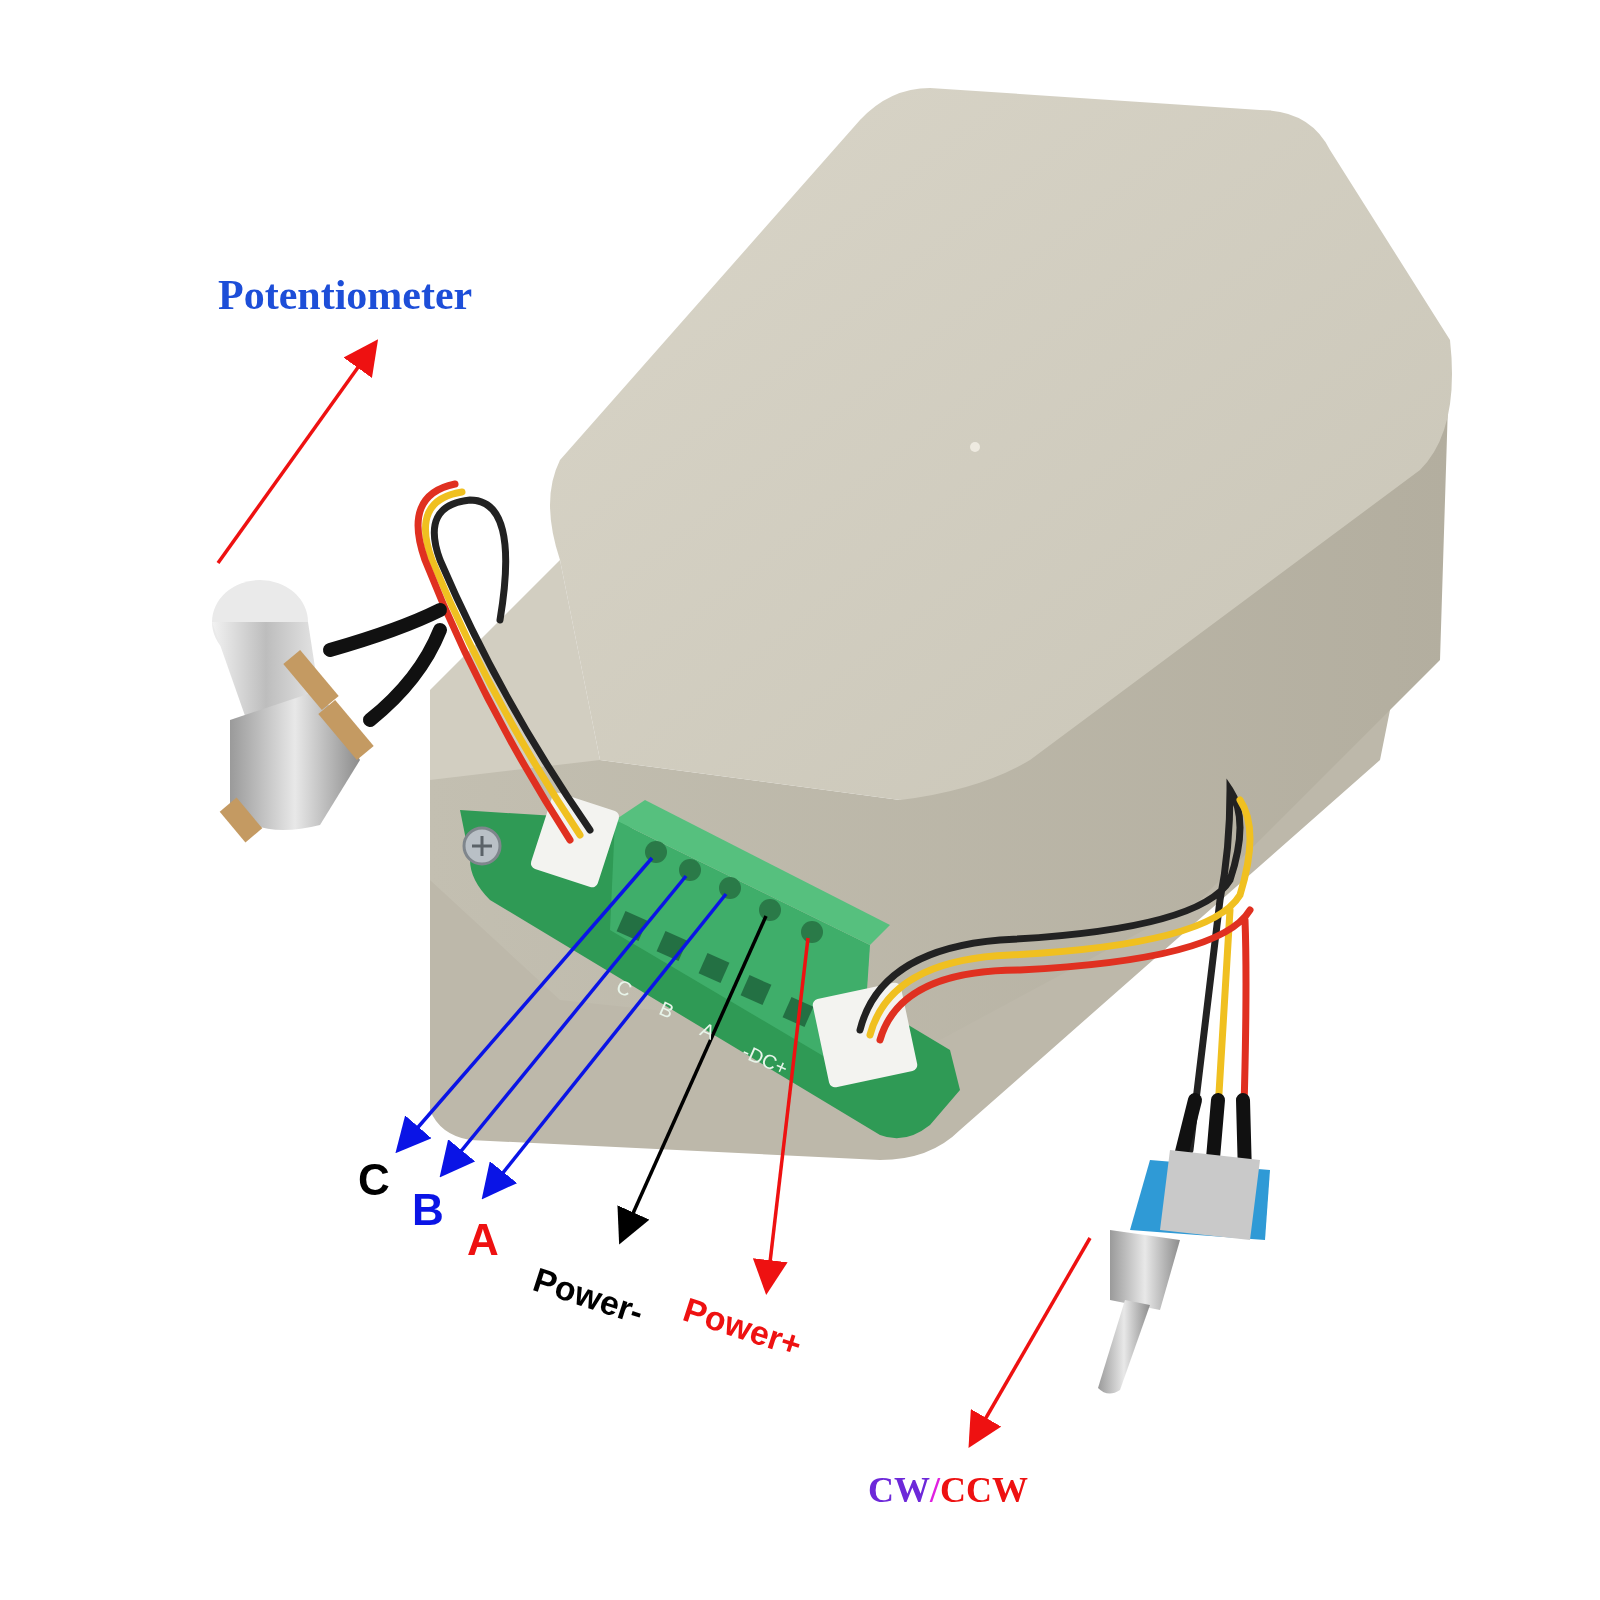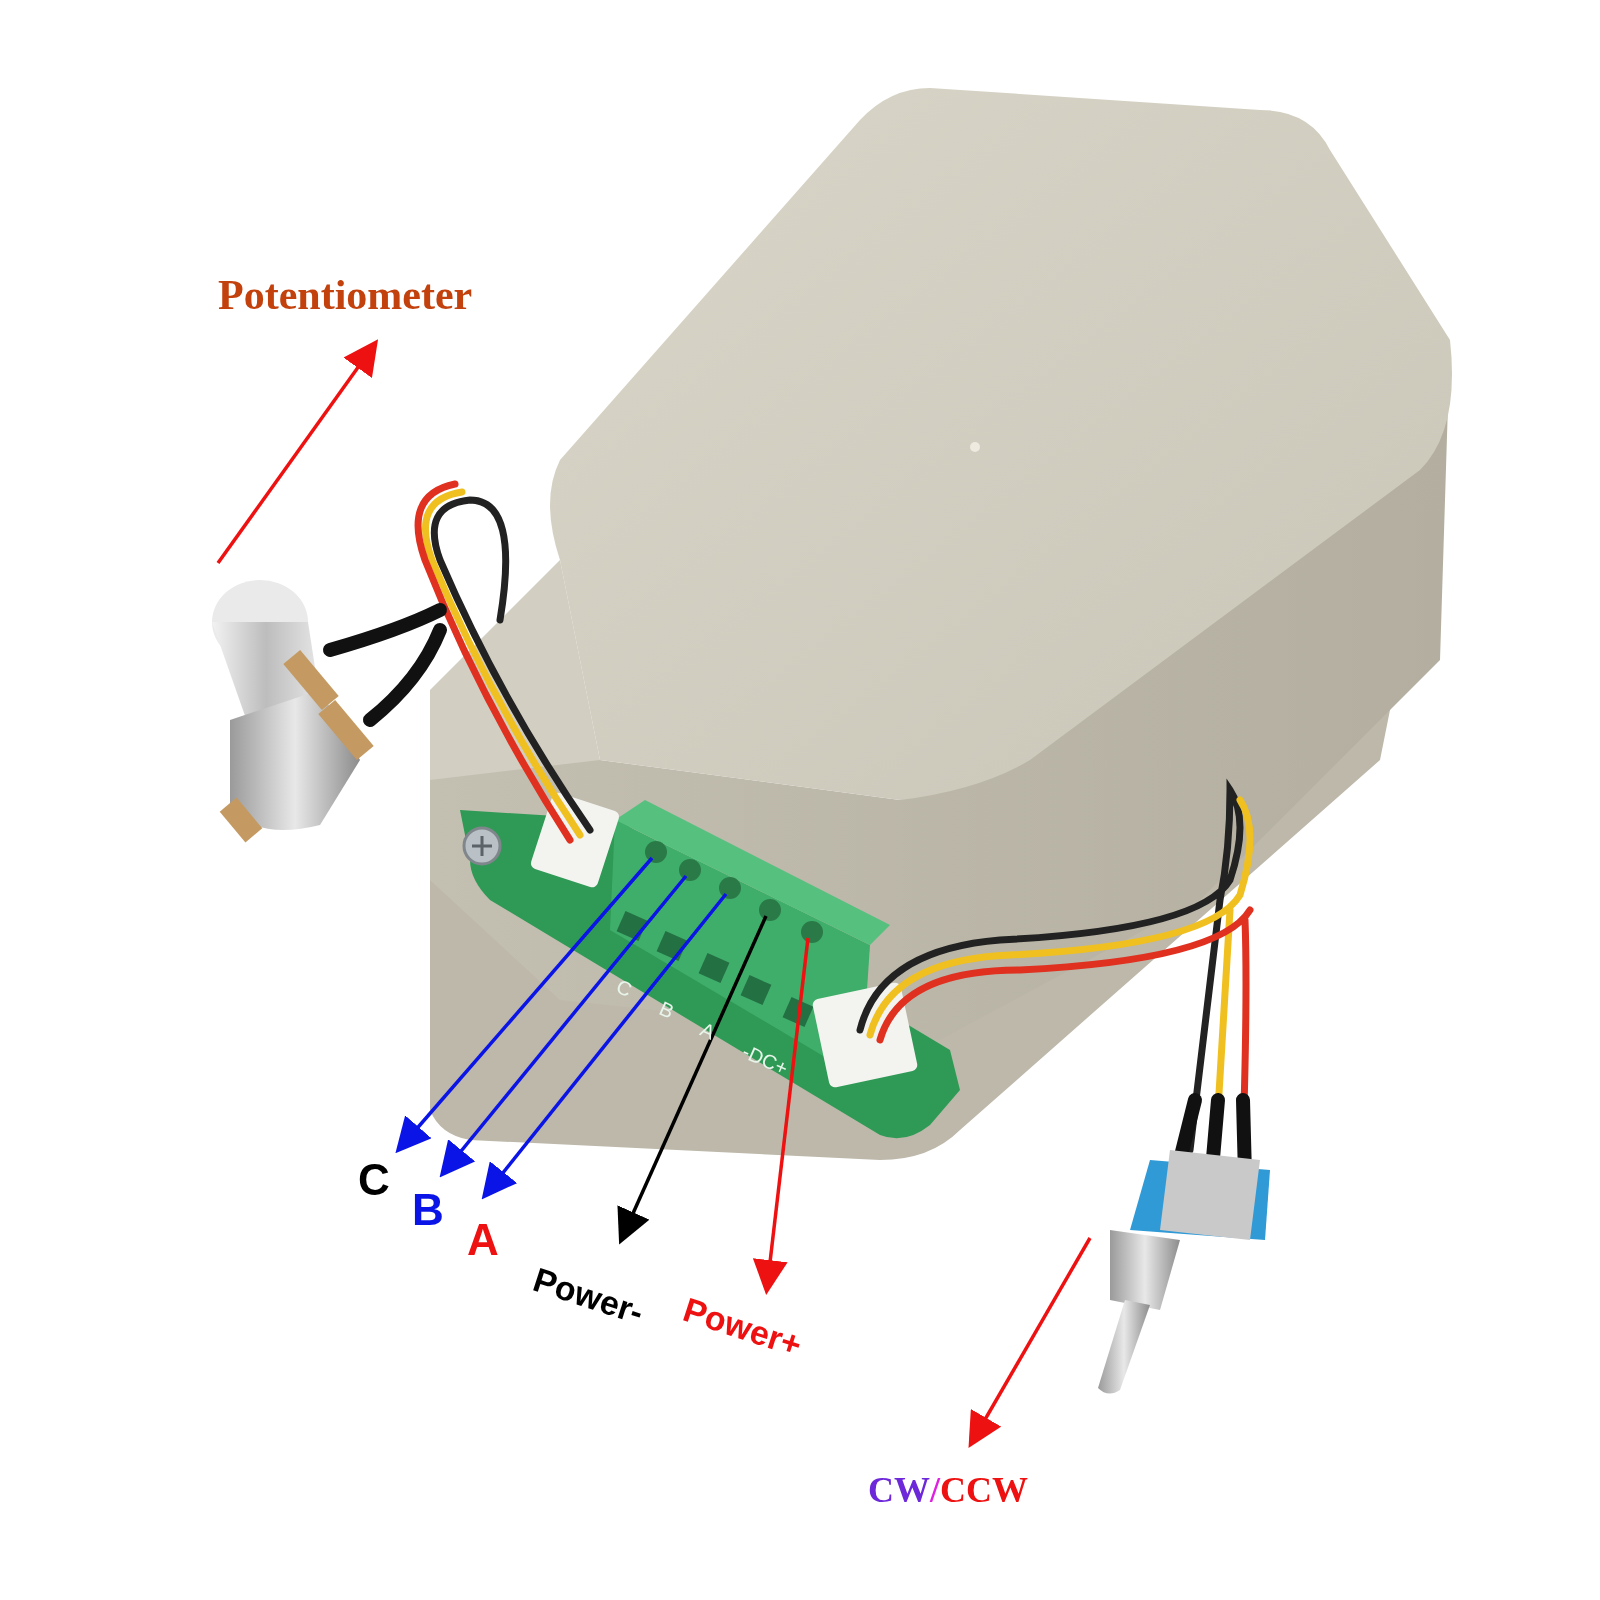--- a/index.html
+++ b/index.html
@@ -2,21 +2,21 @@
 <html><head>
 <meta charset="utf-8">
 <style>
   html, body { margin: 0; padding: 0; background: #ffffff; }
   body { width: 1600px; height: 1600px; position: relative; overflow: hidden;
          font-family: "Liberation Sans", sans-serif; }
   svg.scene { position: absolute; left: 0; top: 0; width: 1600px; height: 1600px; }
   .label { position: absolute; white-space: nowrap; font-weight: bold; line-height: 1; }
   .serif { font-family: "Liberation Serif", "DejaVu Serif", serif; }
   .sans  { font-family: "Liberation Sans", "DejaVu Sans", sans-serif; }
-  #lbl-pot { left: 218px; top: 274px; font-size: 42px; color: #c2410c; }
+  #lbl-pot { left: 218px; top: 274px; font-size: 42px; color: #1d4ed8; }
   #lbl-c   { left: 358px; top: 1158px; font-size: 44px; color: #000000; }
   #lbl-b   { left: 412px; top: 1188px; font-size: 44px; color: #0a14e6; }
   #lbl-a   { left: 467px; top: 1218px; font-size: 44px; color: #ee1111; }
   #lbl-pm  { left: 540px; top: 1262px; font-size: 34px; color: #000000; transform: rotate(18deg); transform-origin: left top; }
   #lbl-pp  { left: 690px; top: 1292px; font-size: 34px; color: #ee1111; transform: rotate(18deg); transform-origin: left top; }
   #lbl-dir { left: 868px; top: 1472px; font-size: 36px; }
   #lbl-dir .cw  { color: #6d28d9; }
   #lbl-dir .sl  { color: #e020e0; }
   #lbl-dir .ccw { color: #ee1111; }
   .pcb-text { position: absolute; font-size: 20px; color: #e8f5ea; font-family: "Liberation Sans", sans-serif;

